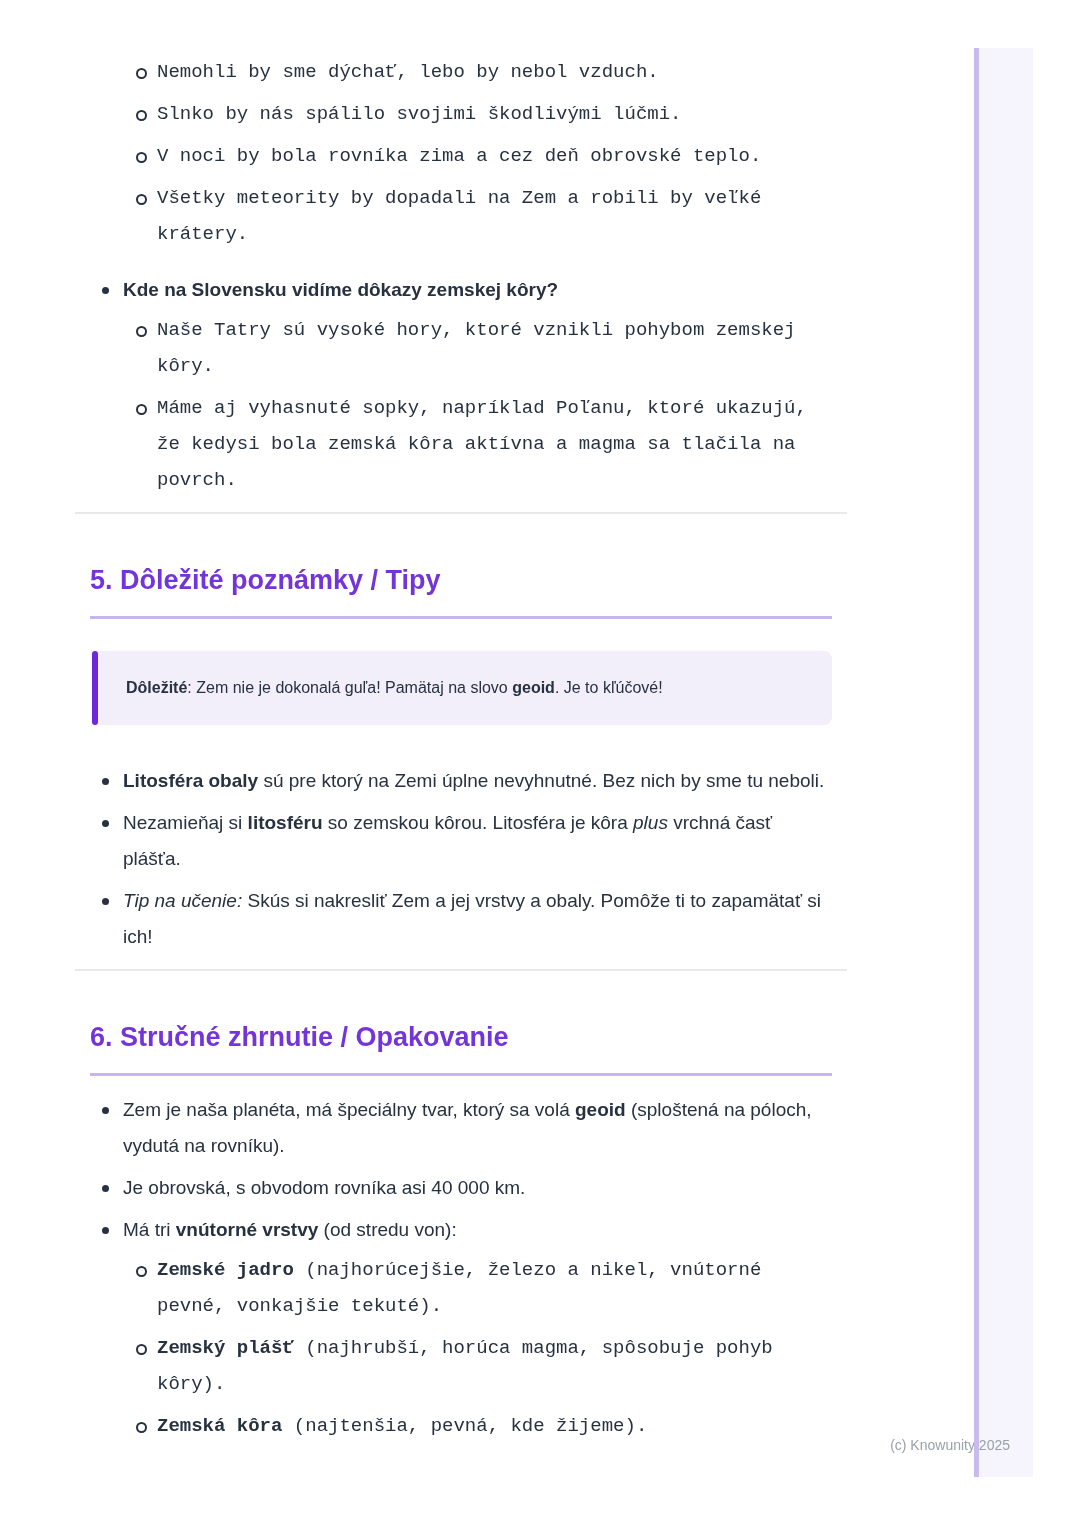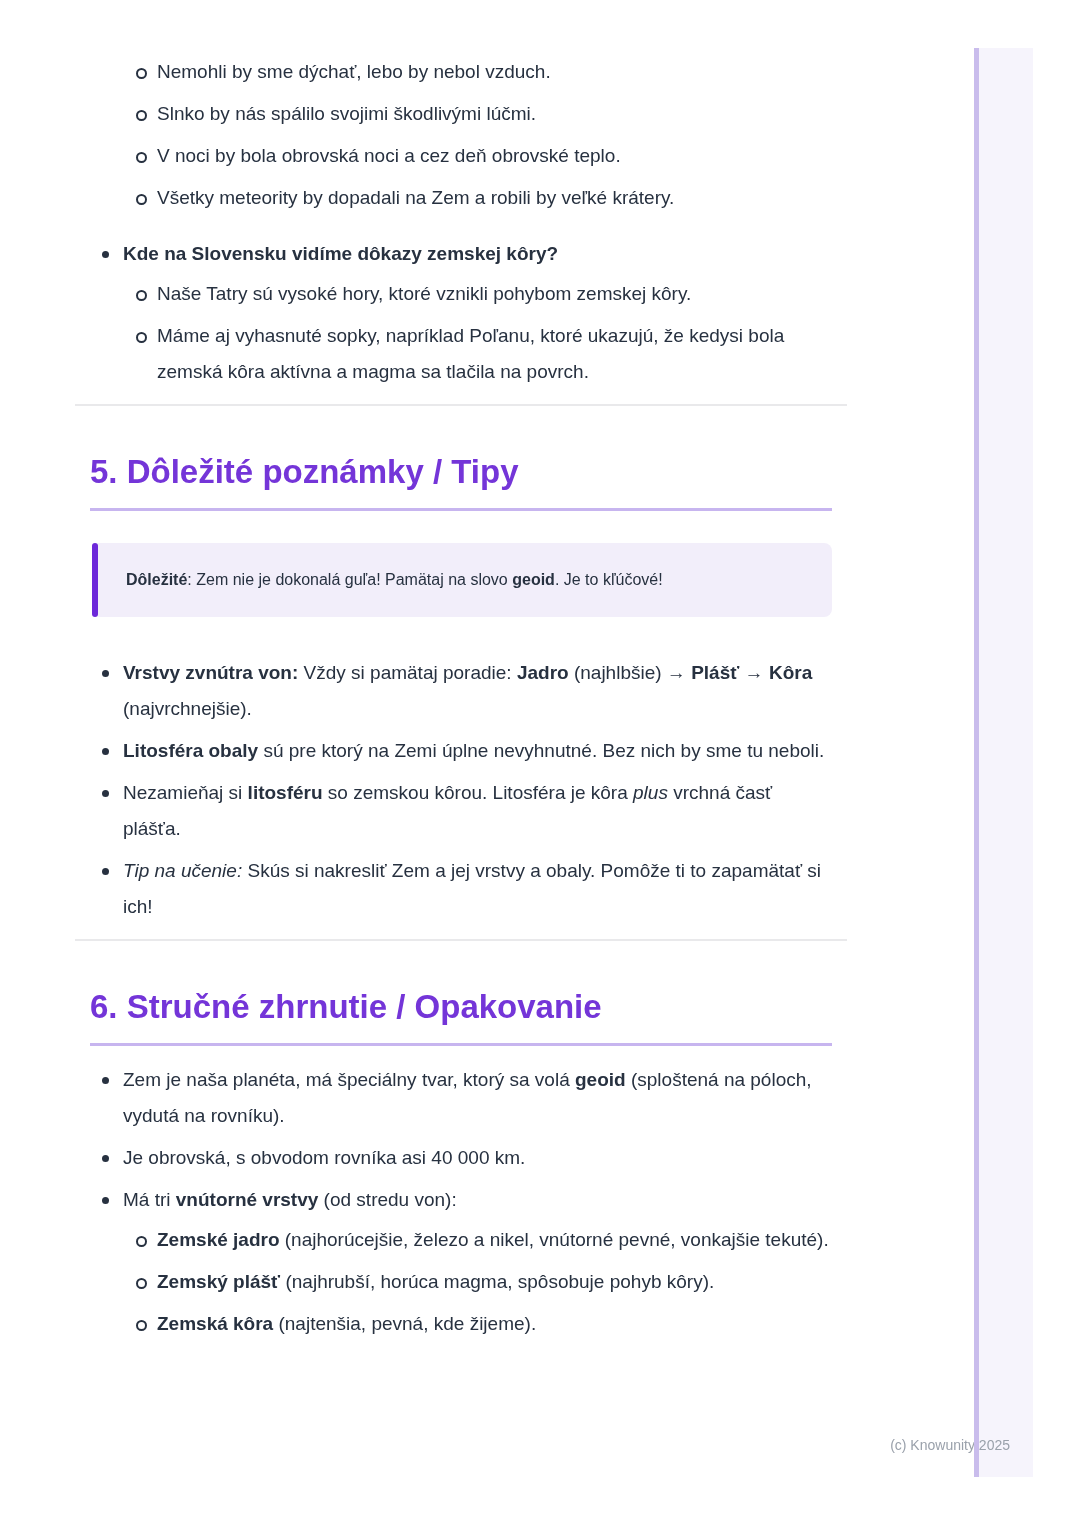--- a/index.html
+++ b/index.html
@@ -21,38 +21,38 @@
     font-size:19px; line-height:36px;
   }
   .doc-list > li::before {
     content:""; position:absolute; left:12px; top:15px;
     width:7px; height:7px; border-radius:50%;
     background:var(--body-text,#273140);
   }
   .sub-list { margin-top:4px; }
   .sub-list > li {
     position:relative; padding-left:34px; margin-bottom:6px;
-    font-size:19px; line-height:36px;
+    font-size:19px; line-height:36px;font-family:Liberation Mono, monospace;
   }
   .sub-list > li::before {
     content:""; position:absolute; left:13px; top:14px;
     width:7px; height:7px; border-radius:50%;
     border:2px solid var(--body-text,#273140); background:transparent;
   }
   .top-sub { margin-left:33px; }
   .crust-list { margin-top:20px; }
 
   hr.divider {
     border:none; border-top:2px solid var(--divider,#e9e9eb);
     width:772px; margin:14px 0 0 -15px;
   }
   hr.first { margin-top:14px; }
 
   h2.section-heading {
-    margin-top:46px; font-size:33px; line-height:40px; font-weight:700;
+    margin-top:46px; font-size:27px; line-height:40px; font-weight:700;
     color:var(--heading,#7435d8);
     padding-bottom:16px;
     border-bottom:3px solid var(--heading-underline,#c7b5ef);
   }
 
   .callout {
     position:relative; margin-top:32px; margin-left:2px;
     background:var(--callout-bg,#f2eefa);
     border-radius:8px;
     padding:18px 36px 18px 34px;
@@ -84,42 +84,41 @@
 </style>
 </head>
 <body>
 
 <div class="page">
   <div class="content">
 
     <ul class="sub-list top-sub">
         <li><span>Nemohli by sme dýchať, lebo by nebol vzduch.</span></li>
         <li><span>Slnko by nás spálilo svojimi škodlivými lúčmi.</span></li>
-        <li><span>V noci by bola obrovská noci a cez deň obrovské teplo.</span></li>
+        <li><span>V noci by bola rovníka zima a cez deň obrovské teplo.</span></li>
         <li><span>Všetky meteority by dopadali na Zem a robili by veľké krátery.</span></li>
       </ul>
 
     <ul class="doc-list crust-list">
         <li><span class="b">Kde na Slovensku vidíme dôkazy zemskej kôry?</span><ul class="sub-list">
             <li><span>Naše Tatry sú vysoké hory, ktoré vznikli pohybom zemskej kôry.</span></li>
             <li><span>Máme aj vyhasnuté sopky, napríklad Poľanu, ktoré ukazujú, že kedysi bola zemská kôra aktívna a magma sa tlačila na povrch.</span></li>
           </ul></li>
       </ul>
 
     <hr class="divider first">
 
     <h2 class="section-heading">5. Dôležité poznámky / Tipy</h2>
 
     <div class="callout">
       <span class="callout-bar"></span>
       <div class="callout-text"><span class="b">Dôležité</span><span>: Zem nie je dokonalá guľa! Pamätaj na slovo </span><span class="b">geoid</span><span>. Je to kľúčové!</span></div>
     </div>
 
     <ul class="doc-list list-after-callout">
-        <li><span class="b">Vrstvy zvnútra von:</span><span> Vždy si pamätaj poradie: </span><span class="b">Jadro</span><span> (najhlbšie) → </span><span class="b">Plášť</span><span> → </span><span class="b">Kôra</span><span> (najvrchnejšie).</span></li>
         <li><span class="b">Litosféra obaly</span><span> sú pre ktorý na Zemi úplne nevyhnutné. Bez nich by sme tu neboli.</span></li>
         <li><span>Nezamieňaj si </span><span class="b">litosféru</span><span> so zemskou kôrou. Litosféra je kôra </span><span class="i">plus</span><span> vrchná časť plášťa.</span></li>
         <li><span class="i">Tip na učenie:</span><span> Skús si nakresliť Zem a jej vrstvy a obaly. Pomôže ti to zapamätať si ich!</span></li>
       </ul>
 
     <hr class="divider">
 
     <h2 class="section-heading">6. Stručné zhrnutie / Opakovanie</h2>
 
     <ul class="doc-list list-after-heading">

